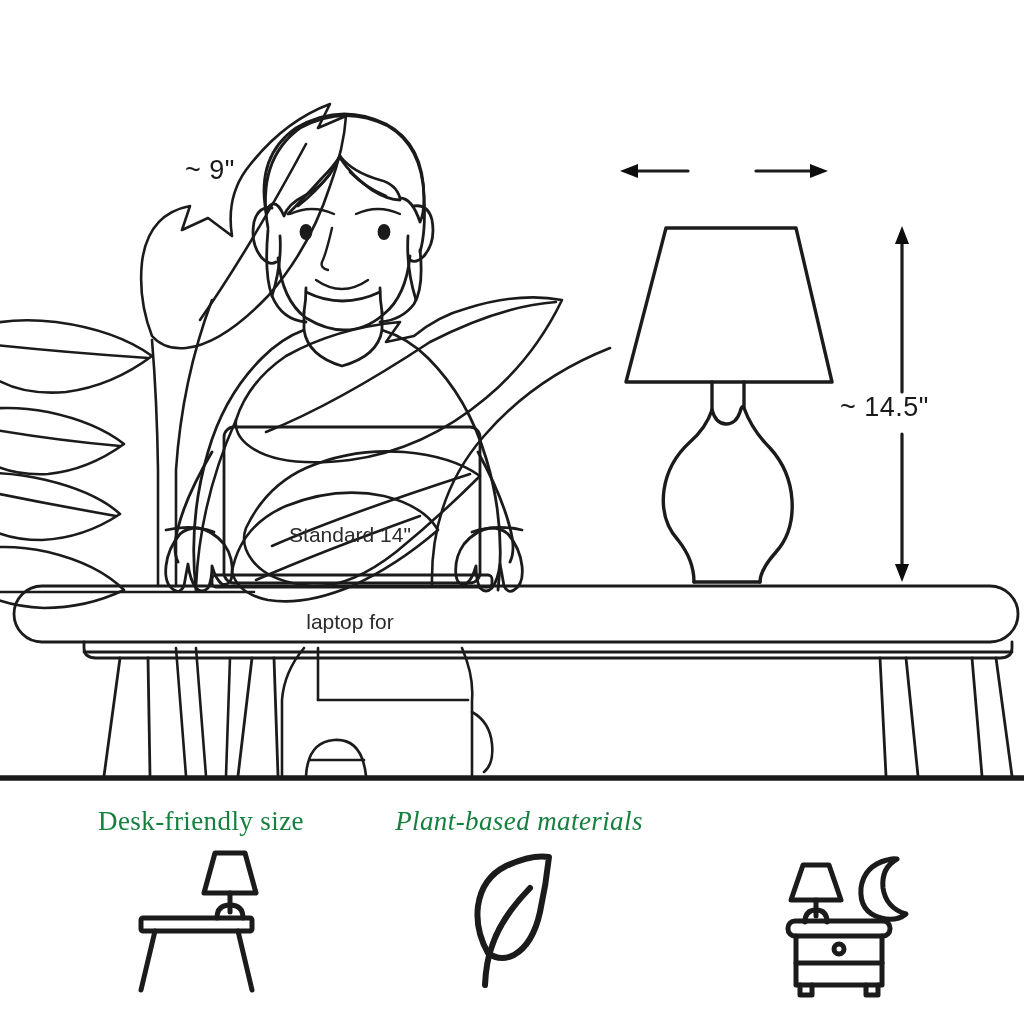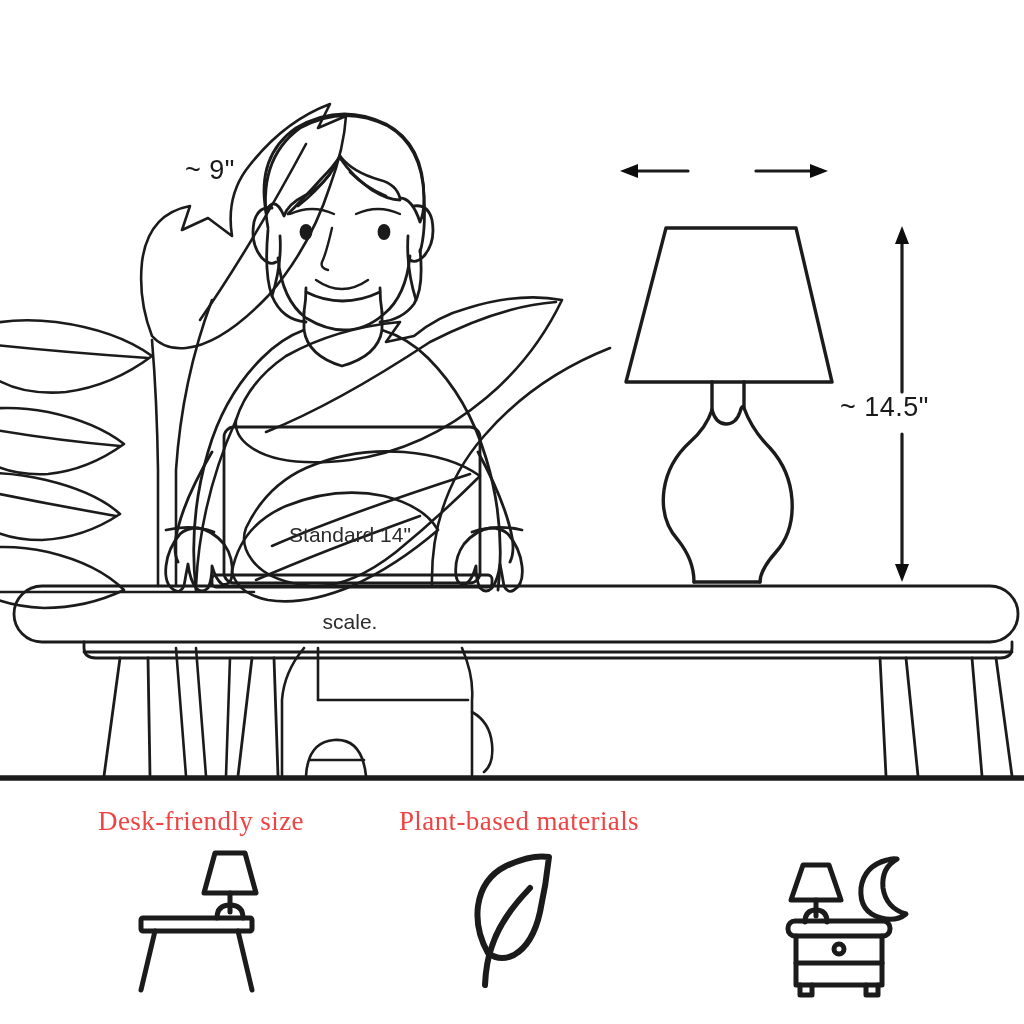--- a/index.html
+++ b/index.html
@@ -58,25 +58,25 @@
     color: #2b2b2b;
   }
   
   .feature-caption {
     position: absolute;
     top: 806px;
     width: 340px;
     text-align: center;
     font-family: "Liberation Serif", serif;
     font-size: 27px;
-    color: #ef4444;
+    color: #15803d;
     letter-spacing: 0.4px;
   }
   #feature-caption-0 { left: 31px; }
-  #feature-caption-1 { left: 349px; }
+  #feature-caption-1 { left: 349px; font-style: italic; }
   #feature-caption-2 { left: 666px; }
 </style>
 </head>
 <body>
 
 <div id="page">
 
   <svg id="scene" viewBox="0 0 1024 1024" xmlns="http://www.w3.org/2000/svg">
 
     <g fill="none" stroke="#1b1b1b" stroke-linecap="round" stroke-linejoin="round">
@@ -264,21 +264,21 @@
 
     </g>
   </svg>
 
   <div class="txt" id="dim-width-label">~ 9"</div>
 
   <div class="txt" id="dim-height-label">~ 14.5"</div>
 
   <div class="txt" id="laptop-text">
     <div>Standard 14"</div>
-    <div>scale.</div>
+    <div>laptop for</div>
   </div>
 
   <div class="feature-caption" id="feature-caption-0">Desk-friendly size</div>
   <div class="feature-caption" id="feature-caption-1">Plant-based materials</div>
 
   <svg style="position:absolute;left:0;top:0;width:1024px;height:1024px;pointer-events:none" viewBox="0 0 1024 1024" xmlns="http://www.w3.org/2000/svg">
     <g fill="none" stroke="#1b1b1b" stroke-linecap="round" stroke-linejoin="round">
 
       <g stroke-width="5">
         <path d="M215 853 L245 853 L256 893 L204 893 Z"></path>

